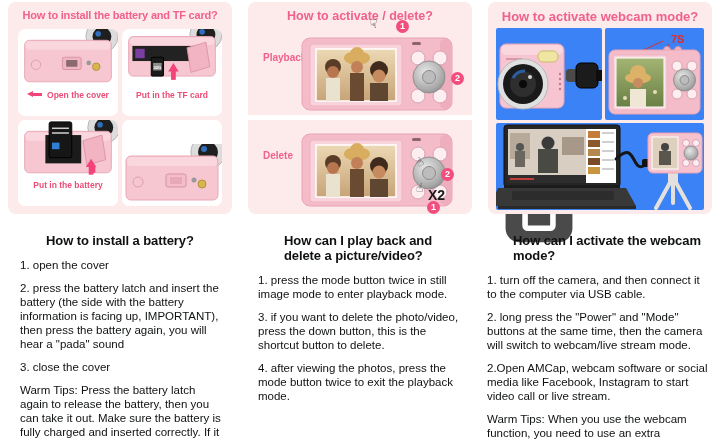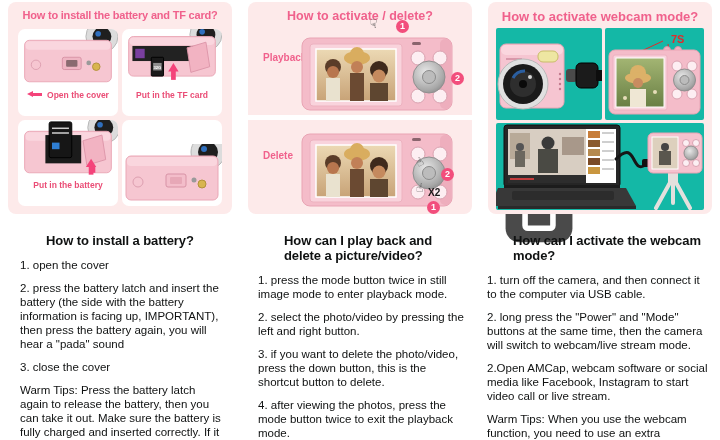--- a/index.html
+++ b/index.html
@@ -28,24 +28,24 @@
   .harrow.right i{left:0;} .harrow.right b{right:0;border-left:6px solid #f4437a;border-right:0;}
   .harrow.left  i{right:0;} .harrow.left  b{left:0;border-right:6px solid #f4437a;border-left:0;}
   
   .sec-label{position:absolute;left:15px;font-weight:bold;font-size:10px;color:#f0618c;margin-top:28px;}
   .cam{position:absolute;width:160px;height:78px;}
   .cam svg{display:block;width:160px;height:78px;}
   .divider{position:absolute;left:0;top:113px;width:100%;height:5px;background:#ffffff;}
   .badge{position:absolute;width:13px;height:13px;border-radius:50%;background:#f24e7c;color:#fff;
     font-size:9px;font-weight:bold;display:flex;align-items:center;justify-content:center;line-height:1;}
   .hand{position:absolute;font-family:"DejaVu Sans",sans-serif;font-size:12px;color:#3a3a3a;line-height:1;}
-  .x2{position:absolute;font-size:10px;font-weight:bold;color:#1a1a1a;}
+  .x2{position:absolute;font-size:14px;font-weight:bold;color:#1a1a1a;}
   .trash{position:absolute;}
   
-  .tile{position:absolute;background:#14b8a6;border-radius:2px;overflow:hidden;}
+  .tile{position:absolute;background:#3b82f6;border-radius:2px;overflow:hidden;}
   .tile svg{display:block;}
   
   .text{position:absolute;top:234px;}
   .text h3{margin:0 0 9px 0;font-size:13px;letter-spacing:-0.1px;line-height:1.15;padding-left:26px;}
   .text p{margin:0 0 9px 0;font-size:11.5px;line-height:14px;}
   .c1{left:20px;width:206px;}
   .c2{left:18px;width:212px;}
   .c3{left:7px;width:224px;}
 </style>
 </head>
@@ -239,21 +239,20 @@
           </g>
         </svg>
         <span class="hand" style="left:116px;top:52px">☝</span>
         <span class="x2" style="left:128px;top:57px">X2</span>
         <span class="badge" style="left:127px;top:71px">1</span>
       </div>
     </div>
     <div class="text c2">
       <h3>How can I play back and delete a picture/video?</h3>
       <p>1. press the mode button twice in still image mode to enter playback mode.</p>
-      <p>2. select the photo/video by pressing the left and right button.</p>
       <p>3. if you want to delete the photo/video, press the down button, this is the shortcut button to delete.</p>
       <p>4. after viewing the photos, press the mode button twice to exit the playback mode.</p>
     </div>
   </div>
 
   <div class="col">
     <div class="panel">
       <div class="panel-title t3">How to activate webcam mode?</div>
 
       <div class="tile" style="left:8px;top:26px;width:106px;height:92px">

